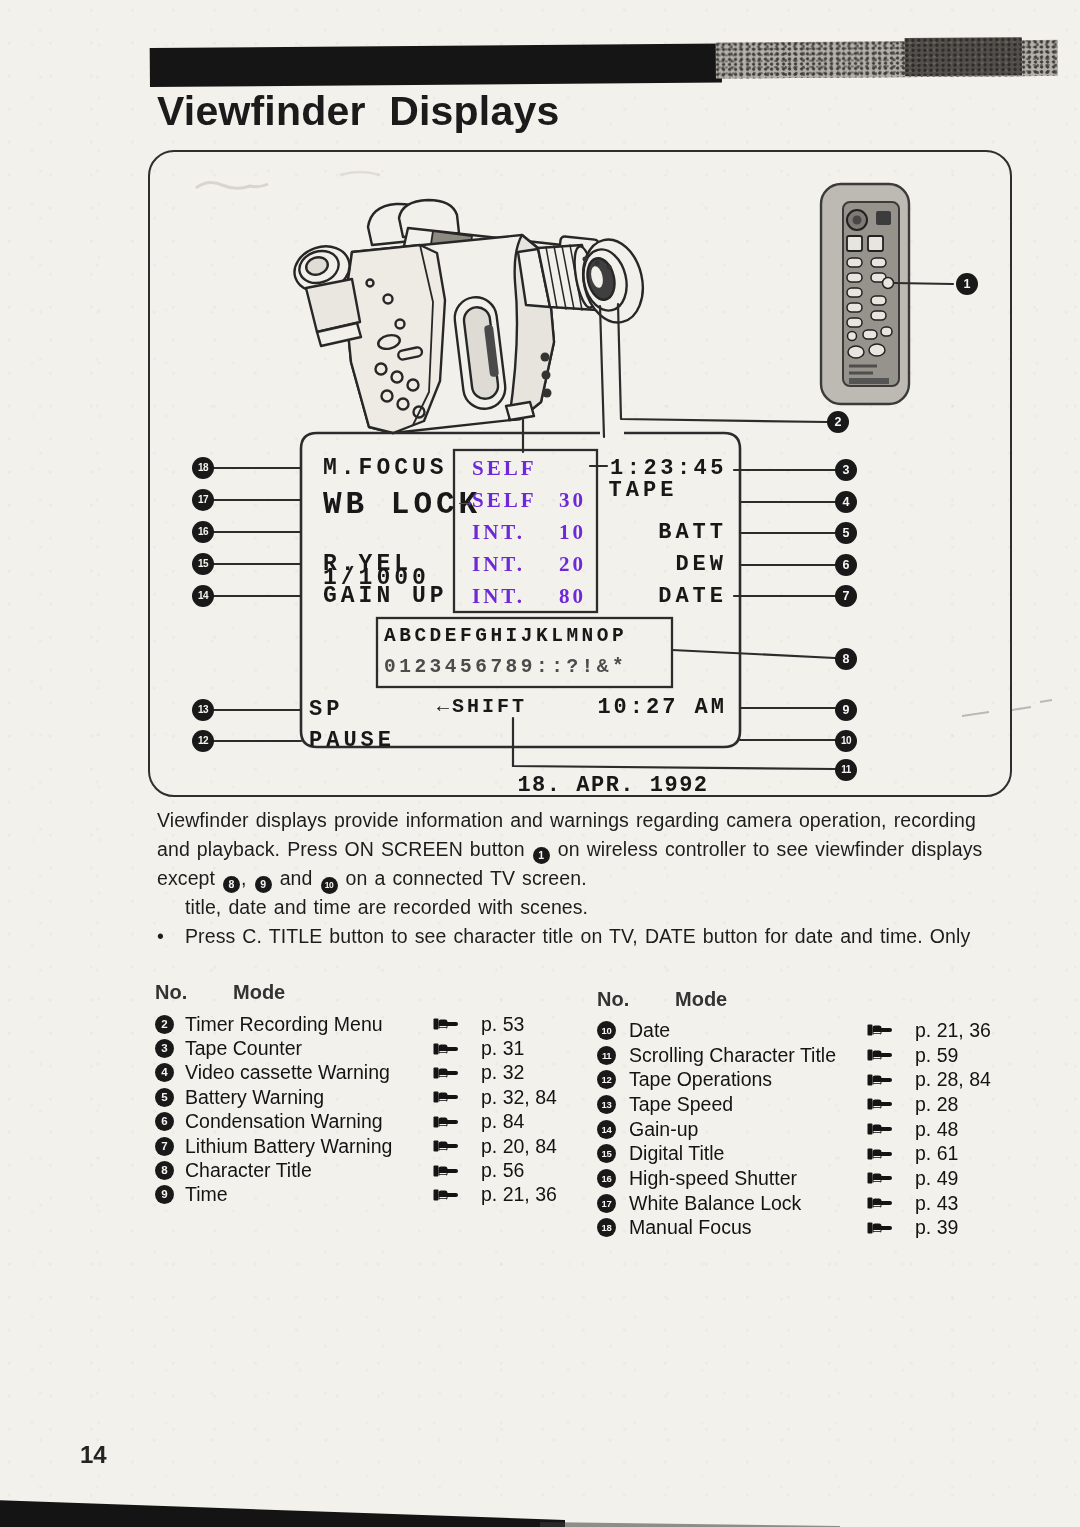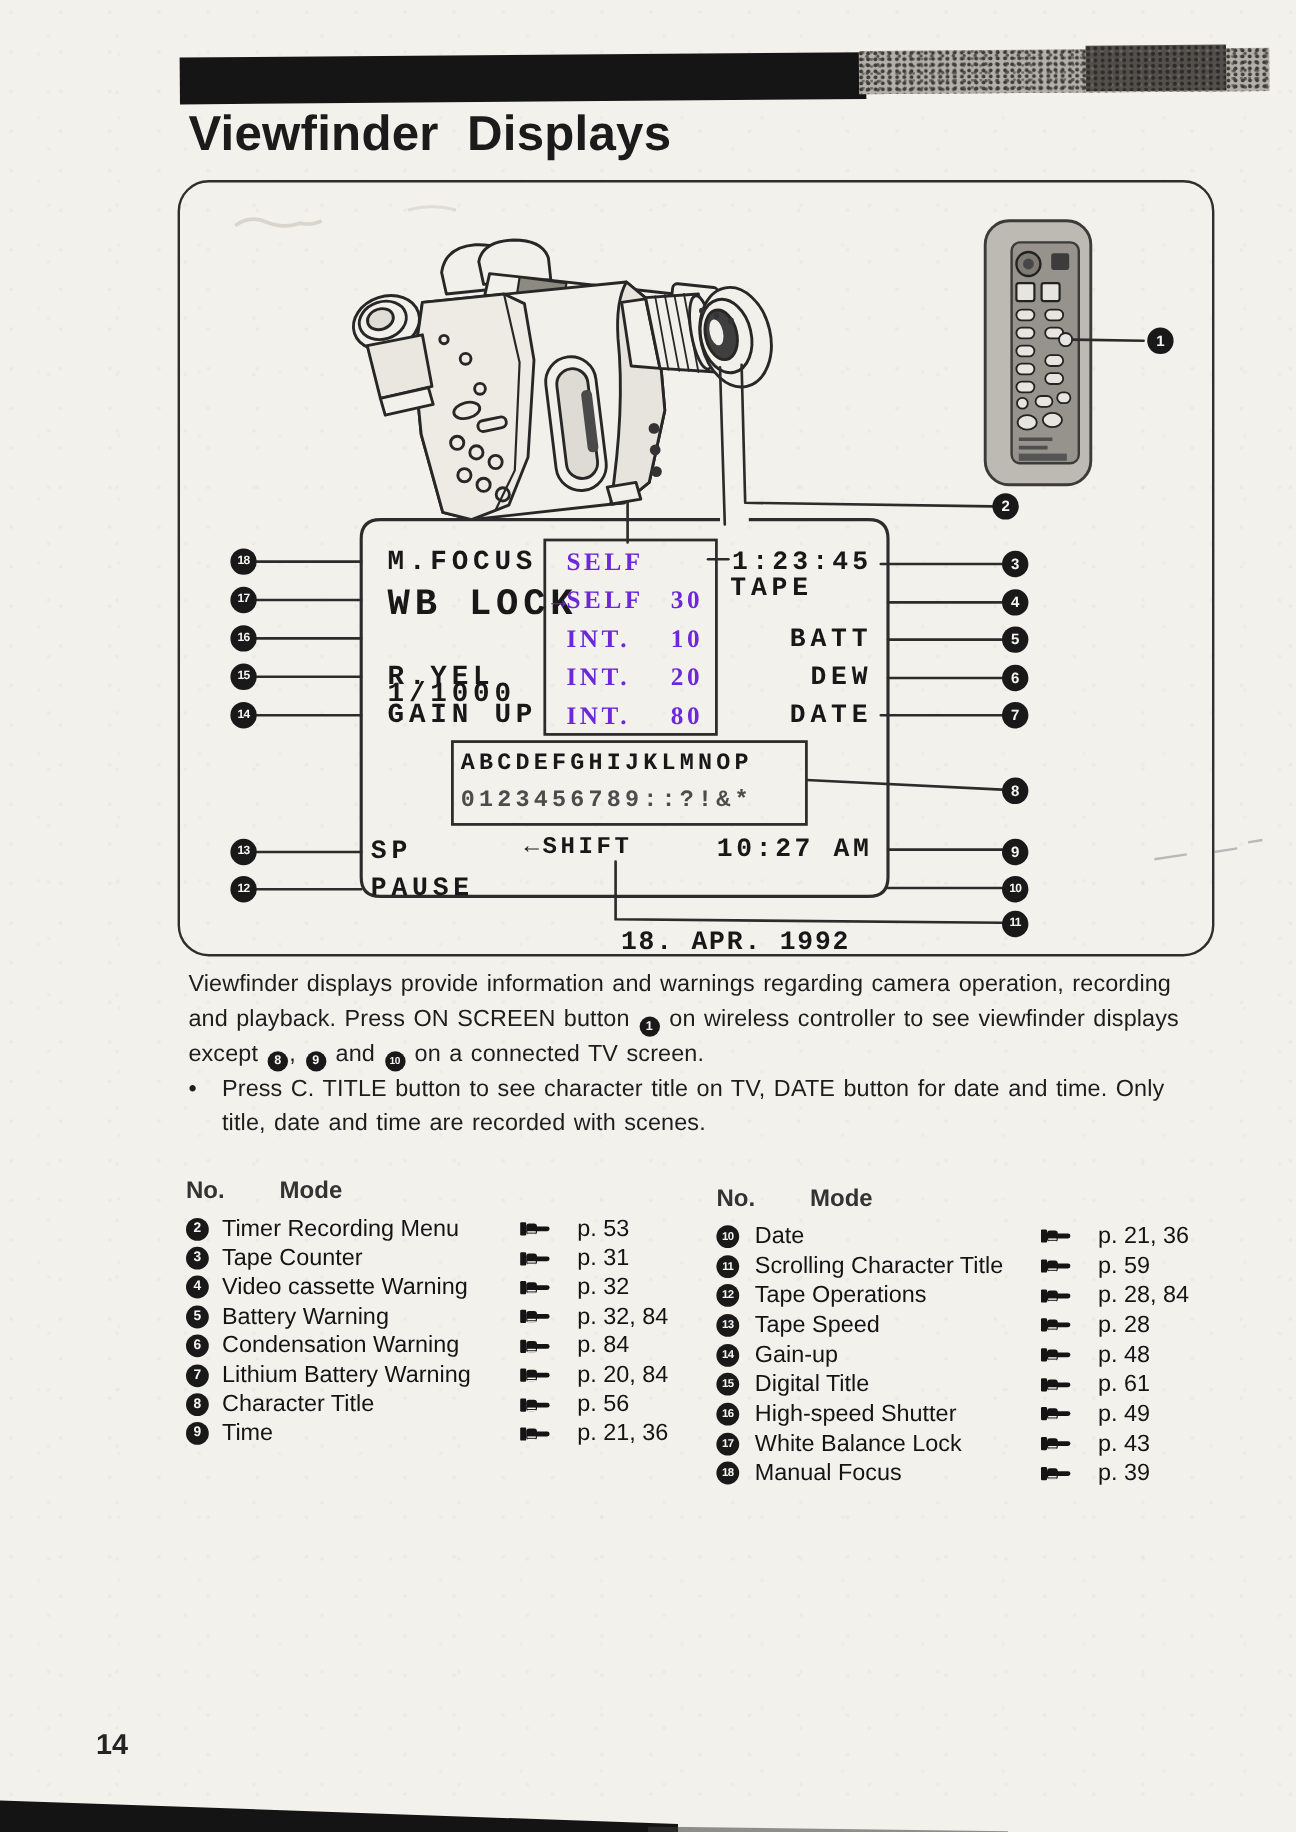--- a/index.html
+++ b/index.html
@@ -277,22 +277,22 @@
   <span class="co co14 sm">14</span>
   <span class="co co15 sm">15</span>
   <span class="co co16 sm">16</span>
   <span class="co co17 sm">17</span>
   <span class="co co18 sm">18</span>
 
   <div class="intro" id="intro">
       <div class="intro-line">Viewfinder displays provide information and warnings regarding camera operation, recording</div>
       <div class="intro-line">and playback. Press ON SCREEN button <span class="ico">1</span> on wireless controller to see viewfinder displays</div>
       <div class="intro-line">except <span class="ico">8</span>, <span class="ico">9</span> and <span class="ico sm">10</span> on a connected TV screen.</div>
+      <div class="intro-line indent">title, date and time are recorded with scenes.</div>
       <div class="intro-line"><span class="bullet">•</span>Press C. TITLE button to see character title on TV, DATE button for date and time. Only</div>
-      <div class="intro-line indent">title, date and time are recorded with scenes.</div>
     </div>
 
   <div class="mcol mcol-left" id="col-left">
       <div class="mhead">
         <span class="h-no">No.</span>
         <span>Mode</span>
       </div>
       <div class="mode-row">
         <span class="badge">2</span>
         <span class="mlabel">Timer Recording Menu</span>

